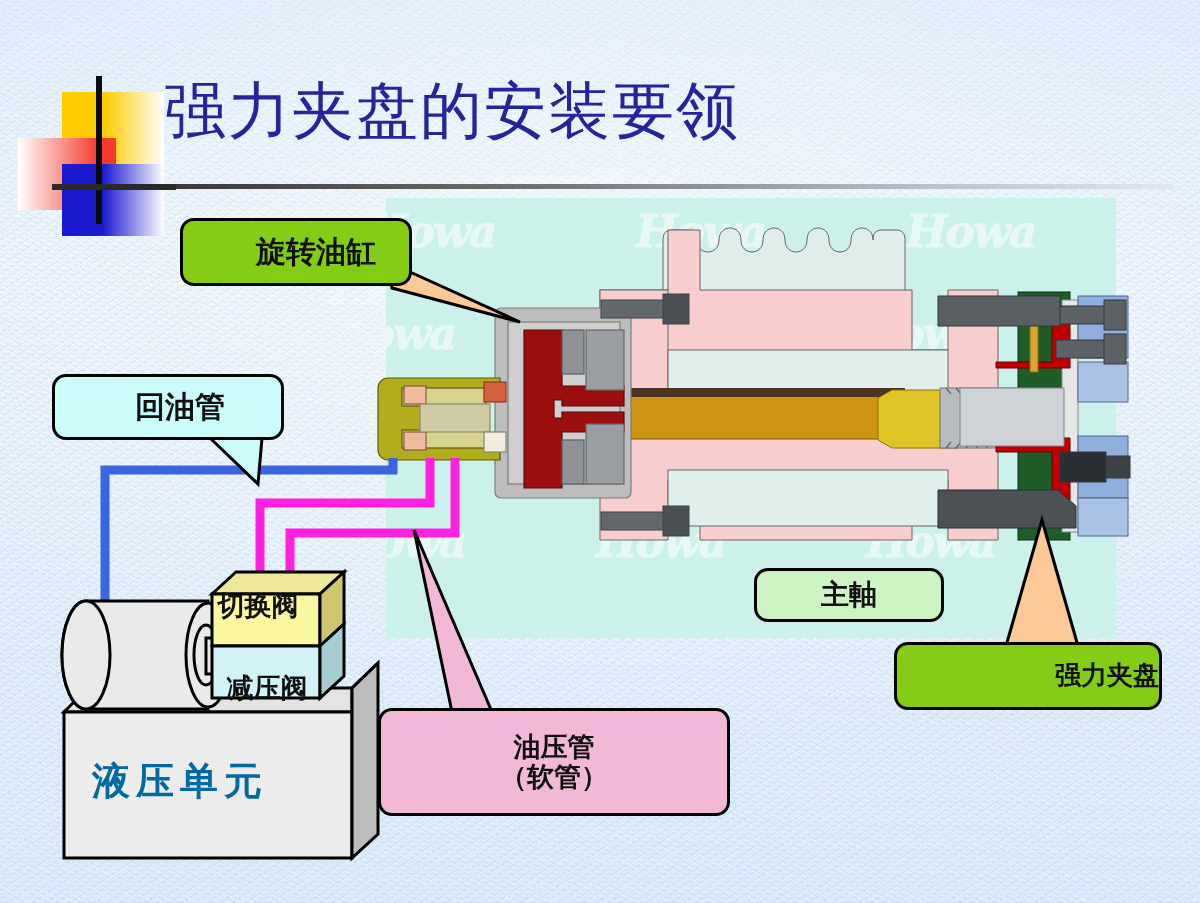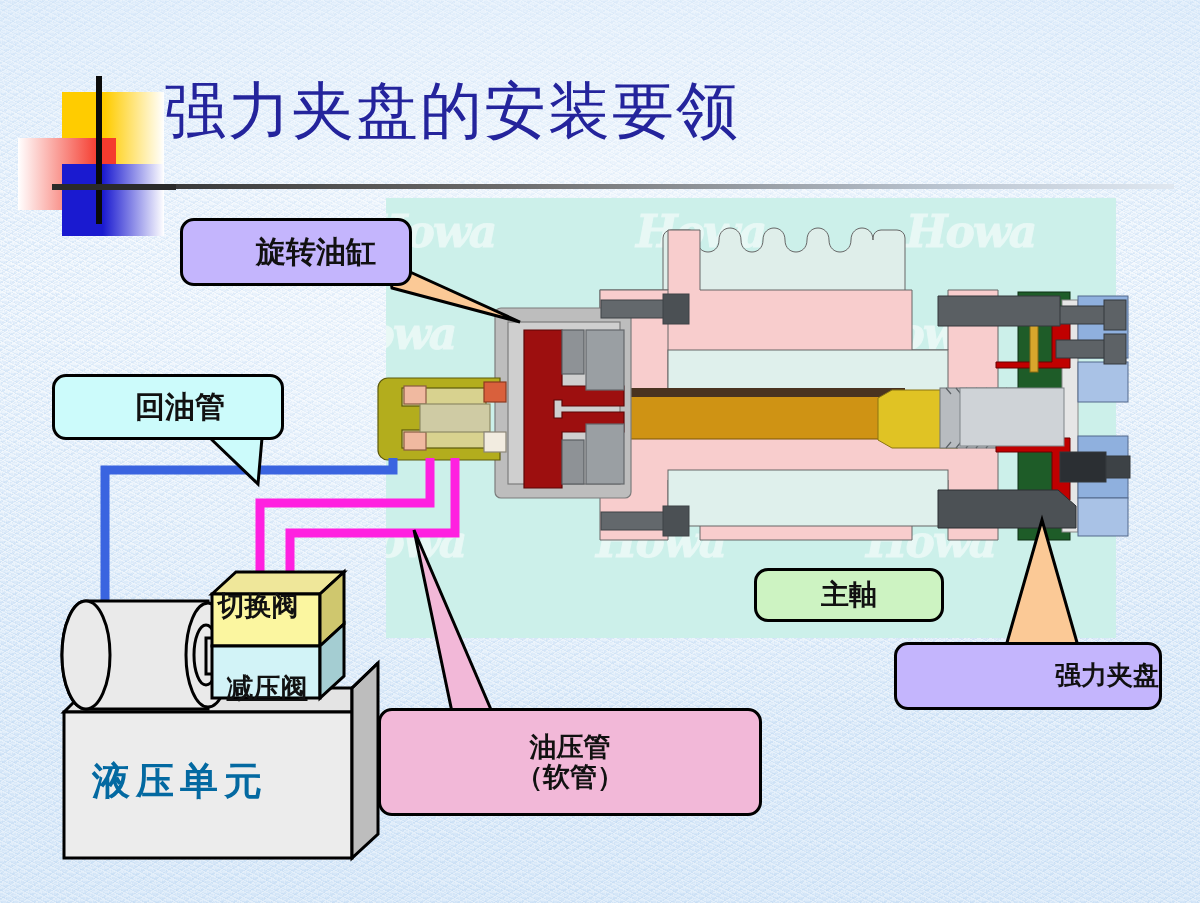--- a/index.html
+++ b/index.html
@@ -54,35 +54,35 @@
   .svgwrap{position:absolute;left:0;top:0;width:1200px;height:903px;}
   #machine{z-index:3;}
   #pipes{z-index:4;}
   #hyd{z-index:4;}
   #calls{z-index:8;}
 
   
   .callout{position:absolute;z-index:9;border:3px solid #000;border-radius:14px;
     display:flex;align-items:center;justify-content:center;text-align:center;
     font-weight:bold;color:#111;box-sizing:border-box;line-height:1.12;}
-  .c-orange{background:#c4b5fd;padding-left:40px;}
+  .c-orange{background:#84cc16;padding-left:40px;}
   .c-cyan{background:#ccfbfb;}
   .c-pink{background:#f2b8d8;}
   .c-green{background:#cdf3c2;}
 
   #co-cyl{left:180px;top:218px;width:232px;height:68px;font-size:30px;}
   #co-ret{left:52px;top:374px;width:232px;height:66px;font-size:30px;padding-left:24px;}
-  #co-hose{left:378px;top:708px;width:384px;height:108px;font-size:27px;flex-direction:column;}
+  #co-hose{left:378px;top:708px;width:352px;height:108px;font-size:27px;flex-direction:column;}
   #co-spin{left:714px;top:568px;width:190px;height:54px;font-size:28px;margin-left:40px;}
   #co-chuck{left:894px;top:642px;width:268px;height:68px;font-size:26px;justify-content:flex-end;}
 
   .lbl-valve{position:absolute;z-index:7;font-size:27px;font-weight:bold;color:#111;
     text-align:center;white-space:nowrap;}
   #lbl-sw{left:212px;top:588px;width:92px;}
-  #lbl-rd{left:212px;top:670px;width:110px;text-decoration:underline;}
+  #lbl-rd{left:212px;top:670px;width:110px;}
   #lbl-unit{position:absolute;left:92px;top:756px;width:250px;z-index:7;
     font-size:38px;font-weight:bold;color:#0369a1;letter-spacing:6px;}
 </style>
 </head>
 <body>
 
 <div id="bg">
   <div class="base"></div>
   <div class="tex"></div>
   <div class="vig"></div>

